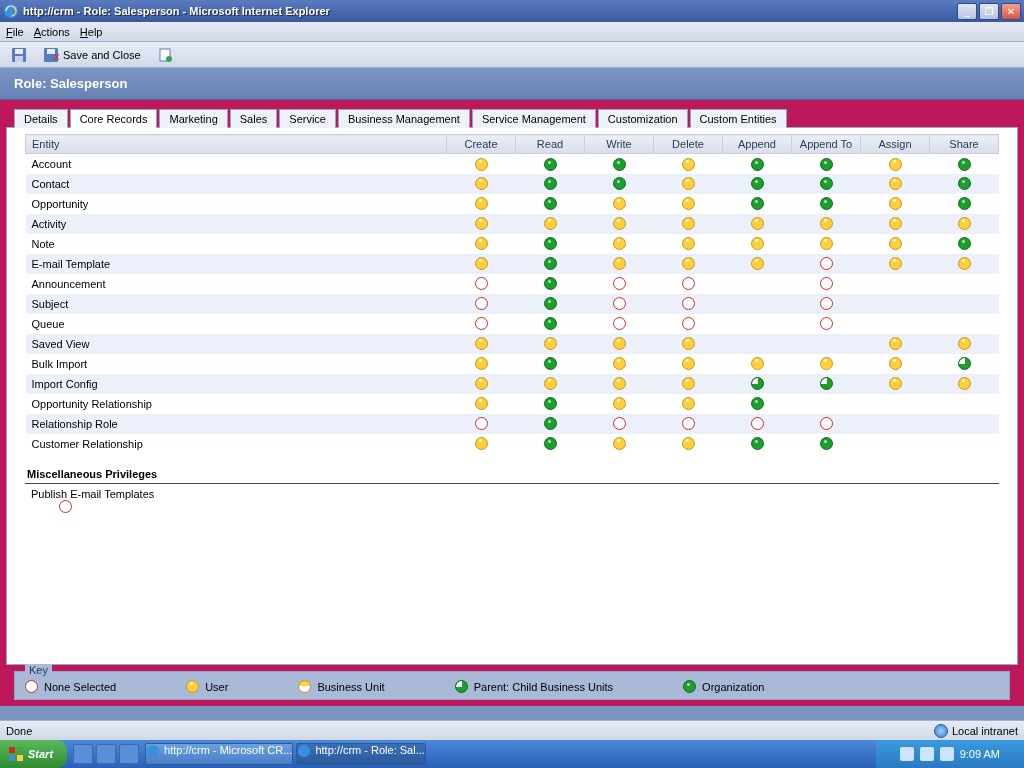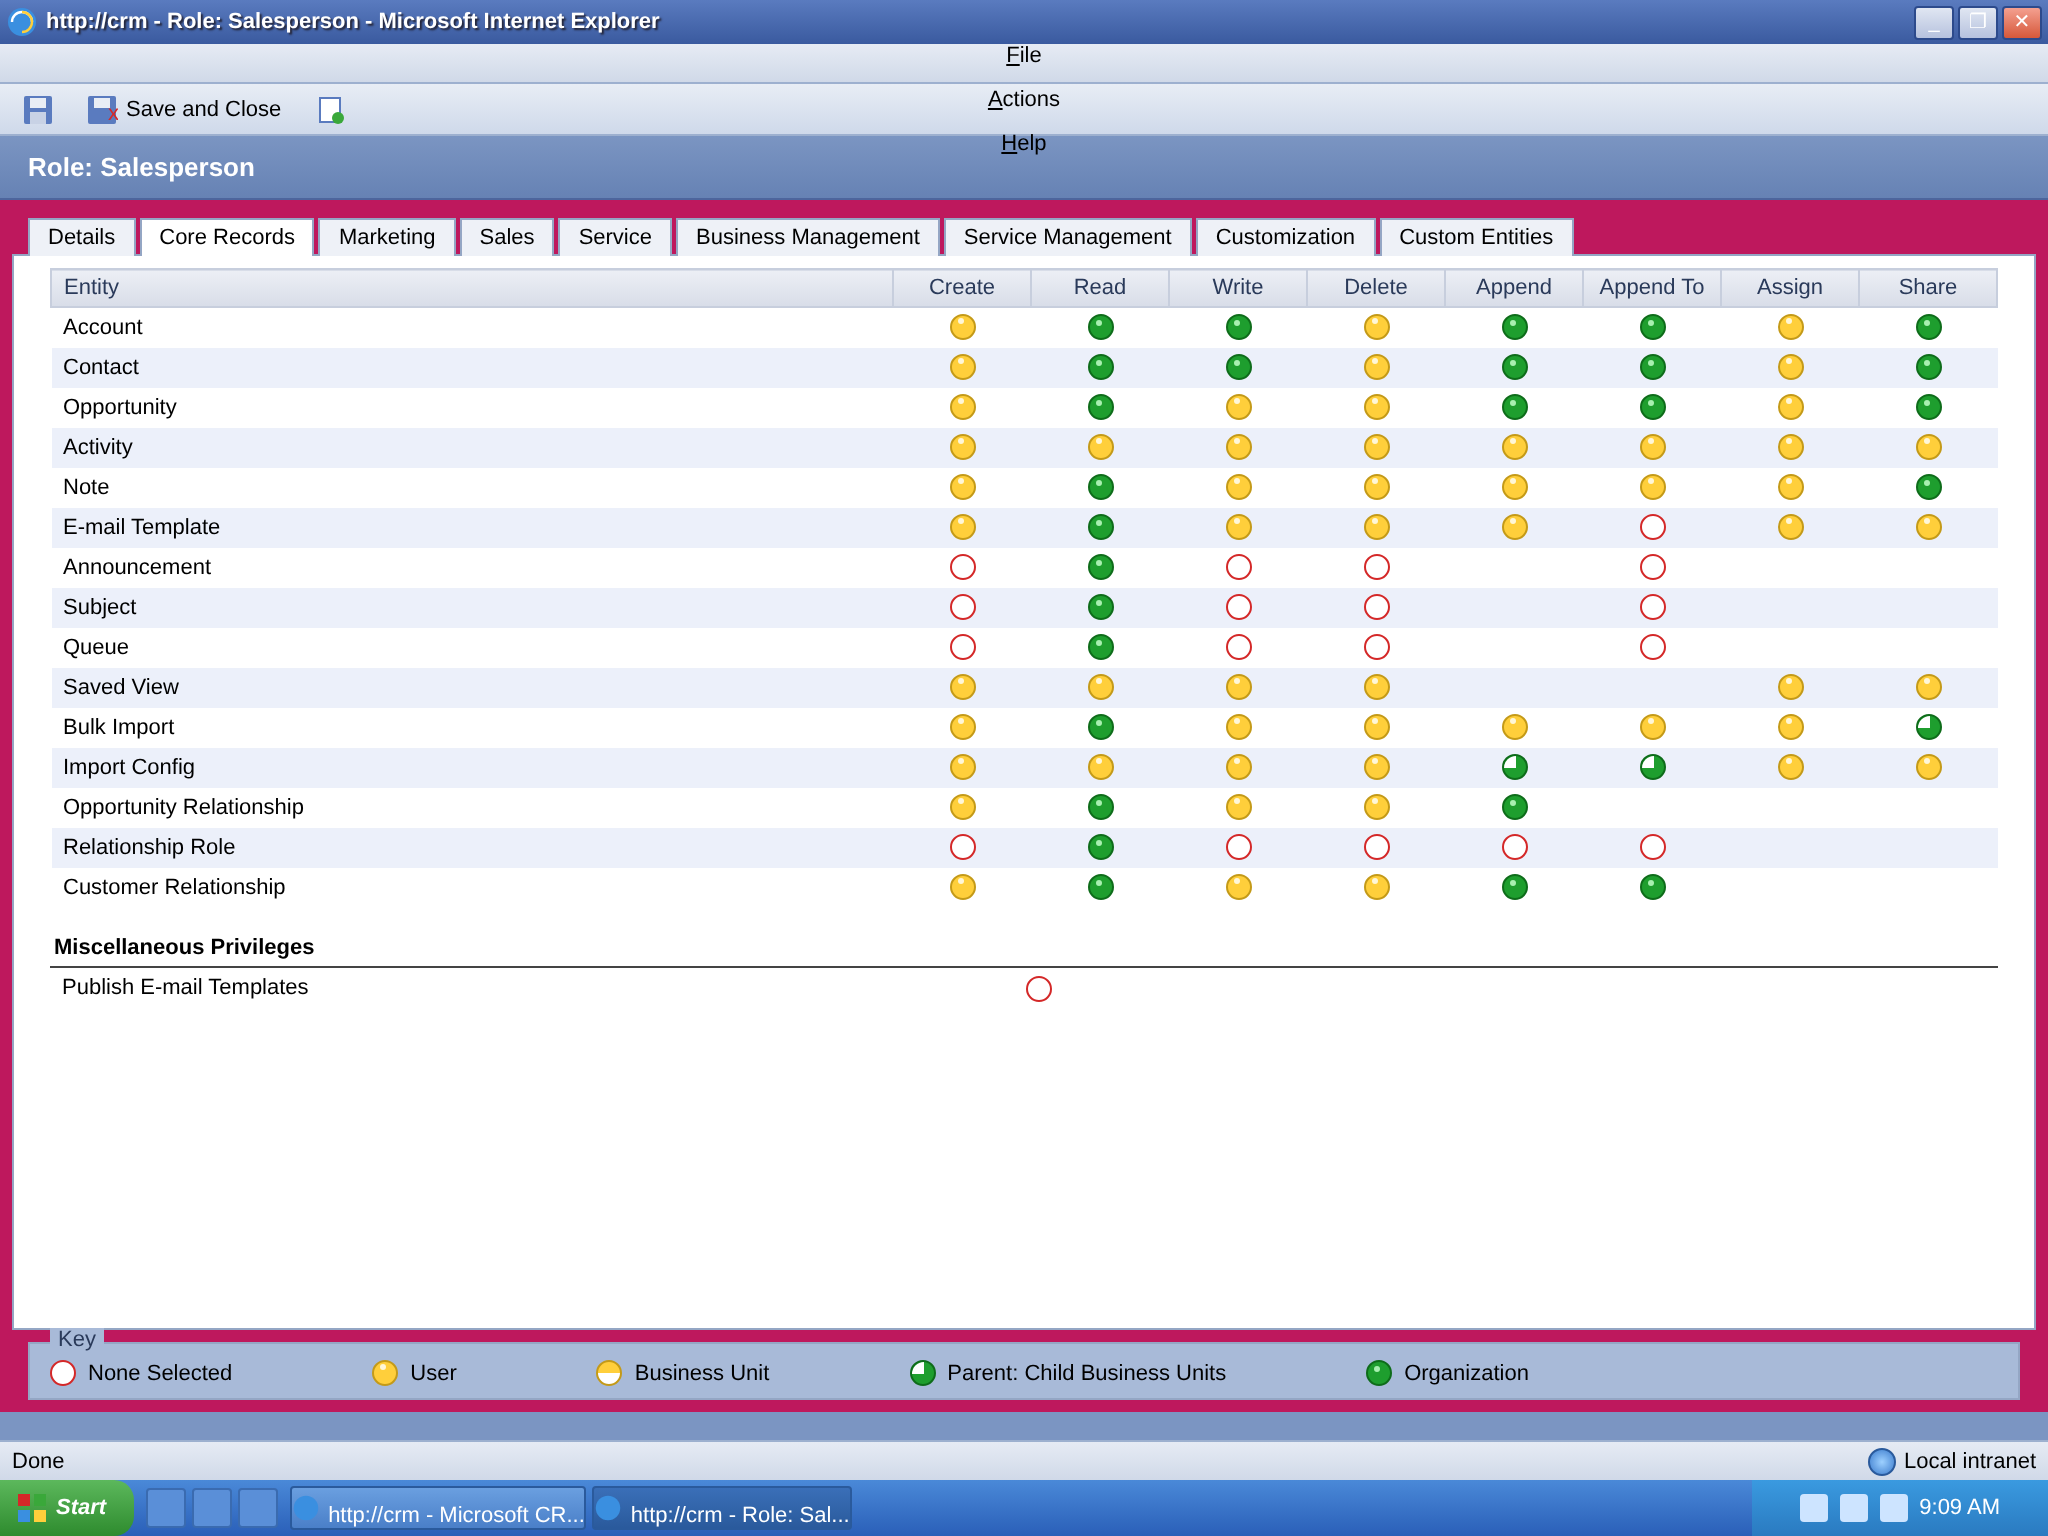--- a/index.html
+++ b/index.html
@@ -7,21 +7,21 @@
 
 
 .titlebar { height: 22px; background: linear-gradient(#5a7bbf, #3a5a9f); display: flex; align-items: center; color: #fff; padding: 0 3px; }
 .titlebar .ie-icon { width: 16px; height: 16px; margin-right: 4px; }
 .titlebar .title-text { font-weight: bold; flex: 1; text-shadow: 1px 1px 1px #223; }
 .win-btns { display: flex; gap: 2px; }
 .win-btn { width: 20px; height: 17px; background: linear-gradient(#e0e6f2,#b6c2de); border: 1px solid #2c4a8c; border-radius: 2px; display: flex; align-items: center; justify-content: center; font-size: 10px; cursor: default; }
 .close { background: linear-gradient(#f4a090,#d6583a); color: #fff; }
 
 
-.menubar { height: 20px; background: linear-gradient(#e6ebf4, #d0d9e8); display: flex; align-items: center; padding: 0 6px; gap: 10px; border-bottom: 1px solid #9db0cf; flex-direction: column; }
+.menubar { height: 20px; background: linear-gradient(#e6ebf4, #d0d9e8); display: flex; align-items: center; padding: 0 6px; gap: 10px; border-bottom: 1px solid #9db0cf; }
 .menubar span { cursor: default; }
 .menubar u { text-decoration: underline; }
 
 
 .toolbar { height: 26px; background: linear-gradient(#e8edf5, #cfd9ea); display: flex; align-items: center; padding: 0 6px; gap: 6px; border-bottom: 1px solid #9db0cf; }
 .tool-btn { display: flex; align-items: center; gap: 4px; padding: 2px 4px; border: 1px solid transparent; cursor: default; }
 .tico { width: 16px; height: 16px; display: inline-block; }
 
 
 .page-head { height: 32px; background: linear-gradient(#7b95c2, #6682b4); color: #fff; font-weight: bold; font-size: 13px; display: flex; align-items: center; padding: 0 14px; border-bottom: 1px solid #4d659c; }
@@ -39,21 +39,21 @@
 
 
 table.priv { width: 100%; border-collapse: collapse; }
 table.priv th { background: linear-gradient(#eceff5,#d8dde8); border: 1px solid #c7cedd; padding: 3px 6px; text-align: left; font-weight: normal; color: #2a3a5a; }
 table.priv th.col { width: 69px; text-align: center; }
 table.priv td { padding: 2px 6px; height: 20px; }
 table.priv tr:nth-child(even) td { background: #ecf0fa; }
 table.priv td.icon-cell { text-align: center; }
 
 .misc-head { font-weight: bold; padding: 8px 0 3px 2px; border-bottom: 1px solid #444; margin-top: 6px; }
-.misc-row { display:flex; padding:4px 6px; }
+.misc-row { display:flex; padding:4px 6px;flex-direction:column; }
 .misc-row .mlabel{ width: 454px; }
 .misc-row .micon{ width:69px; text-align:center;}
 
 
 .key-box { margin: 6px 8px 0 8px; border: 1px solid #94a6c4; background: #a8bad8; padding: 8px 10px 6px 10px; position: relative; }
 .key-title { position: absolute; top: -8px; left: 10px; background: #a8bad8; padding: 0 4px; color: #2a3a5a; }
 .key-row { display: flex; gap: 70px; }
 .key-item { display: flex; align-items: center; gap: 6px; }
 
 
@@ -71,21 +71,21 @@
 .ie-status { position: absolute; left:0; right:0; bottom: 28px; height: 20px; background: linear-gradient(#e6ebf4,#d0d9e8); border-top: 1px solid #9db0cf; display:flex; align-items:center; padding:0 6px; gap:8px; }
 .ie-status .zone { margin-left:auto; display:flex; align-items:center; gap:4px;}
 .ie-globe { width: 14px; height: 14px; display:inline-block; background: radial-gradient(#9dd0ff,#3a7acc); border-radius:50%; border:1px solid #2a5a9c;}
 
 
 .taskbar { position:absolute; left:0; right:0; bottom:0; height:28px; background: linear-gradient(#4a89d8,#2a5fb8); display:flex; align-items:center; }
 .start { height:28px; background: linear-gradient(#5cb85c,#2e8b2e); color:#fff; font-weight:bold; font-style:italic; padding:0 14px 0 8px; display:flex; align-items:center; gap:4px; border-radius:0 10px 10px 0; }
 .start .winflag{width:16px;height:16px;display:inline-block;}
 .ql { display:flex; gap:3px; margin:0 6px; }
 .ql .qi { width:20px; height:20px; background:#5a8fd8; border:1px solid #3a6bb0; border-radius:2px; }
-.task-btn { height:22px; background: linear-gradient(#6a9fe0,#4a7fc8); border:1px solid #2a5a9c; color:#fff; padding: 0 0; display:flex; align-items:flex-end; gap:4px; margin-right:3px; border-radius:2px; max-width:170px; white-space:nowrap; overflow:hidden;}
+.task-btn { height:22px; background: linear-gradient(#6a9fe0,#4a7fc8); border:1px solid #2a5a9c; color:#fff; padding: 0 0; display:flex; align-items:flex-start; gap:4px; margin-right:3px; border-radius:2px; max-width:170px; white-space:nowrap; overflow:hidden;}
 .task-btn.active { background: linear-gradient(#3a6fb8,#2a5a9c); }
 .tray { margin-left:auto; height:28px; background: linear-gradient(#3a9ae0,#2a7ac0); display:flex; align-items:center; padding:0 24px; gap:6px; color:#fff;}
 .tray .ti{width:14px;height:14px; background:#cde4ff; border-radius:2px;}
 </style>
 </head>
 <body>
 
 <div class="titlebar">
   <span class="ie-icon">
     <svg viewBox="0 0 16 16">

